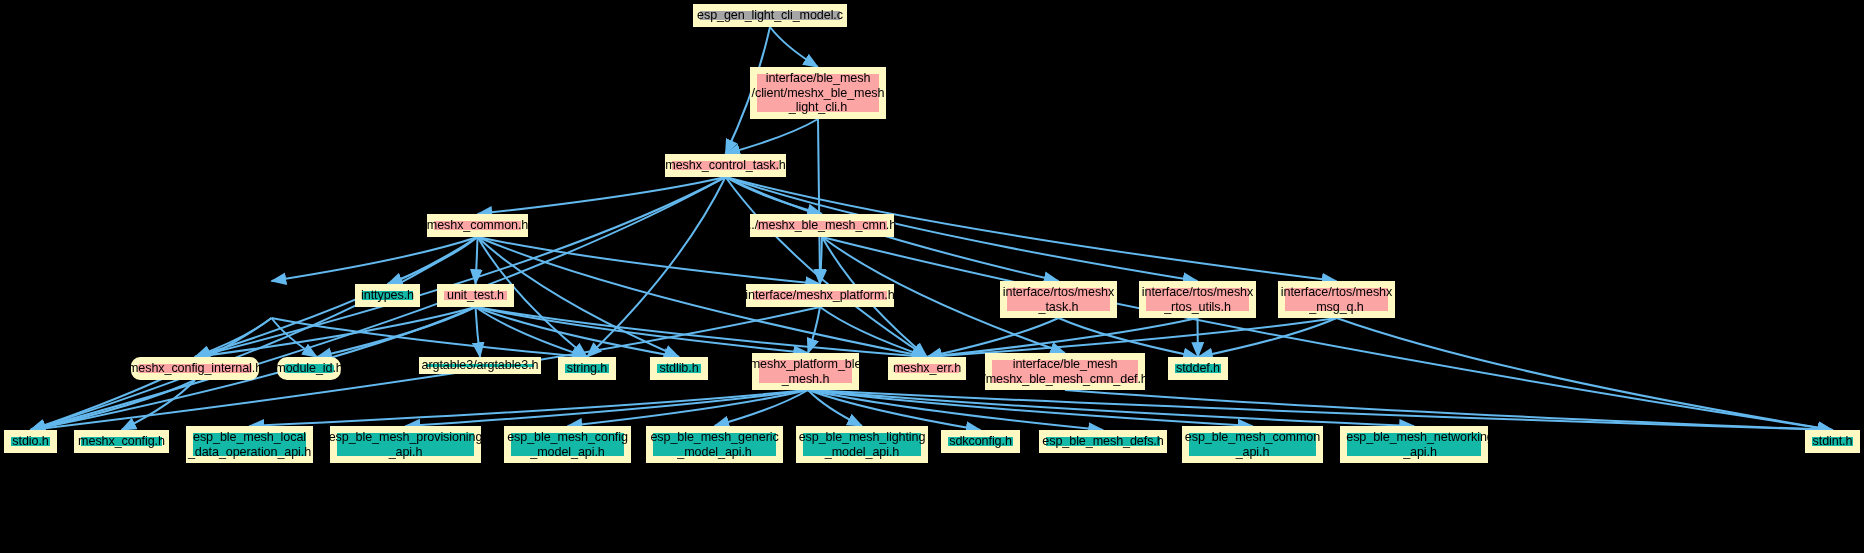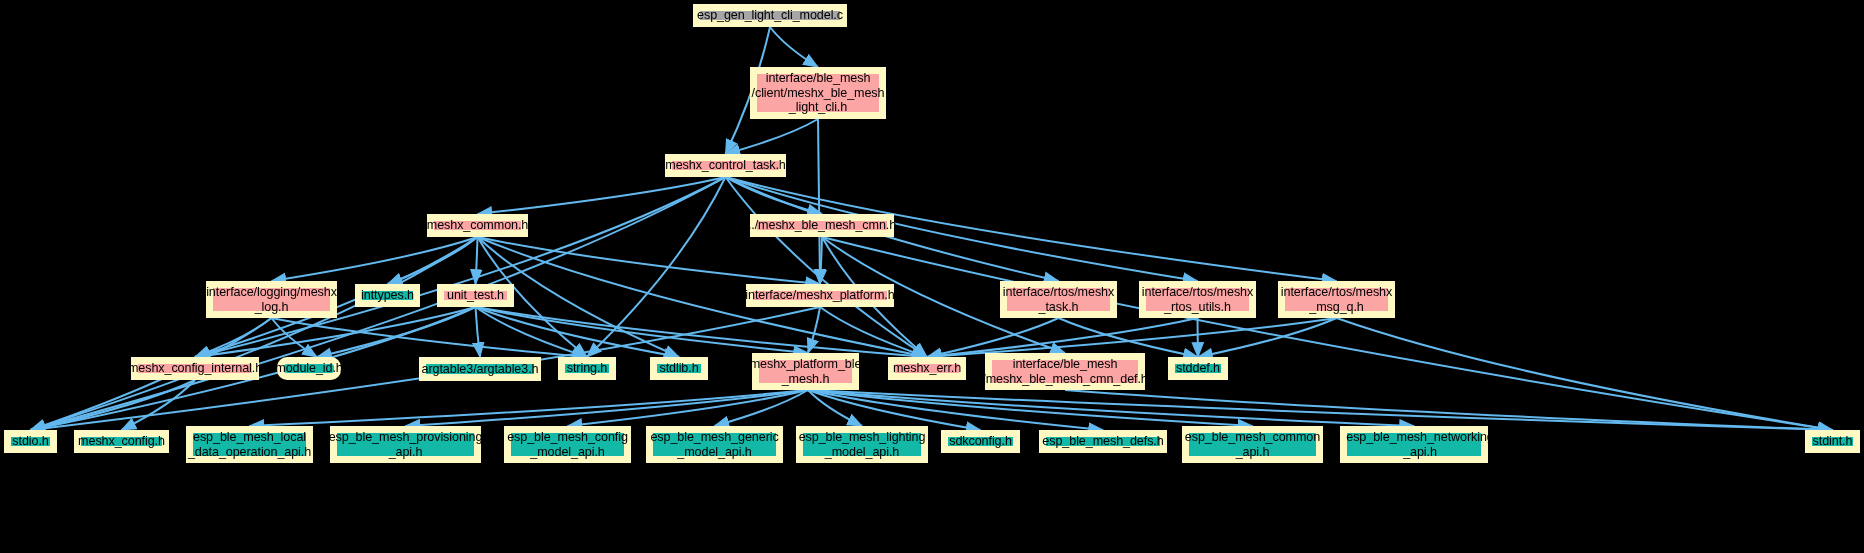--- a/index.html
+++ b/index.html
@@ -86,34 +86,32 @@
       <path d="M808,390 Q1200.25,410 1832.5,430" fill="none" stroke="#63b8ee" stroke-width="2" marker-end="url(#ah)"></path>
       <path d="M1065,390 Q1328.75,410 1832.5,430" fill="none" stroke="#63b8ee" stroke-width="2" marker-end="url(#ah)"></path>
     </svg>
 <div class="node dark" style="left: 693px; top: 4px; width: 154px; height: 23px;">esp_gen_light_cli_model.c</div>
     <div class="node white" style="left: 750px; top: 67px; width: 136px; height: 52px;">interface/ble_mesh
 /client/meshx_ble_mesh
 _light_cli.h</div>
     <div class="node white" style="left: 665px; top: 154px; width: 121px; height: 23px;">meshx_control_task.h</div>
     <div class="node white" style="left: 427px; top: 214px; width: 101px; height: 23px;">meshx_common.h</div>
     <div class="node white" style="left: 750px; top: 214px; width: 144px; height: 23px;">../meshx_ble_mesh_cmn.h</div>
-    <div class="node white" style="left: 206px; top: 281px; width: 131px; height: 37px;">interface/logging/meshx
-_log.h</div>
     <div class="node gray" style="left: 355px; top: 284px; width: 65px; height: 23px;">inttypes.h</div>
     <div class="node white" style="left: 437px; top: 284px; width: 77px; height: 23px;">unit_test.h</div>
     <div class="node white" style="left: 746px; top: 284px; width: 148px; height: 23px;">interface/meshx_platform.h</div>
     <div class="node white" style="left: 1000px; top: 281px; width: 117px; height: 37px;">interface/rtos/meshx
 _task.h</div>
     <div class="node white" style="left: 1139px; top: 281px; width: 117px; height: 37px;">interface/rtos/meshx
 _rtos_utils.h</div>
     <div class="node white" style="left: 1278px; top: 281px; width: 117px; height: 37px;">interface/rtos/meshx
 _msg_q.h</div>
-    <div class="node white" style="left: 131px; top: 357px; width: 128px; height: 23px;">meshx_config_internal.h</div>
+    <div class="node white" style="left: 131px; top: 357px; width: 128px; height: 23px; border-radius: 9px;">meshx_config_internal.h</div>
     <div class="node gray" style="left: 277px; top: 357px; width: 64px; height: 23px; border-radius: 10px;">module_id.h</div>
-    <div class="node gray" style="left: 419px; top: 357px; width: 122px; height: 24px;">argtable3/argtable3.h</div>
+    <div class="node gray" style="left: 419px; top: 357px; width: 122px; height: 17px;">argtable3/argtable3.h</div>
     <div class="node gray" style="left: 558px; top: 357px; width: 58px; height: 23px;">string.h</div>
     <div class="node gray" style="left: 650px; top: 357px; width: 58px; height: 23px;">stdlib.h</div>
     <div class="node white" style="left: 752px; top: 353px; width: 107px; height: 37px;">meshx_platform_ble
 _mesh.h</div>
     <div class="node white" style="left: 888px; top: 357px; width: 78px; height: 23px;">meshx_err.h</div>
     <div class="node white" style="left: 985px; top: 353px; width: 160px; height: 37px;">interface/ble_mesh
 /meshx_ble_mesh_cmn_def.h</div>
     <div class="node gray" style="left: 1168px; top: 357px; width: 60px; height: 23px;">stddef.h</div>
     <div class="node gray" style="left: 4px; top: 430px; width: 53px; height: 23px;">stdio.h</div>
     <div class="node gray" style="left: 74px; top: 430px; width: 95px; height: 23px;">meshx_config.h</div>

